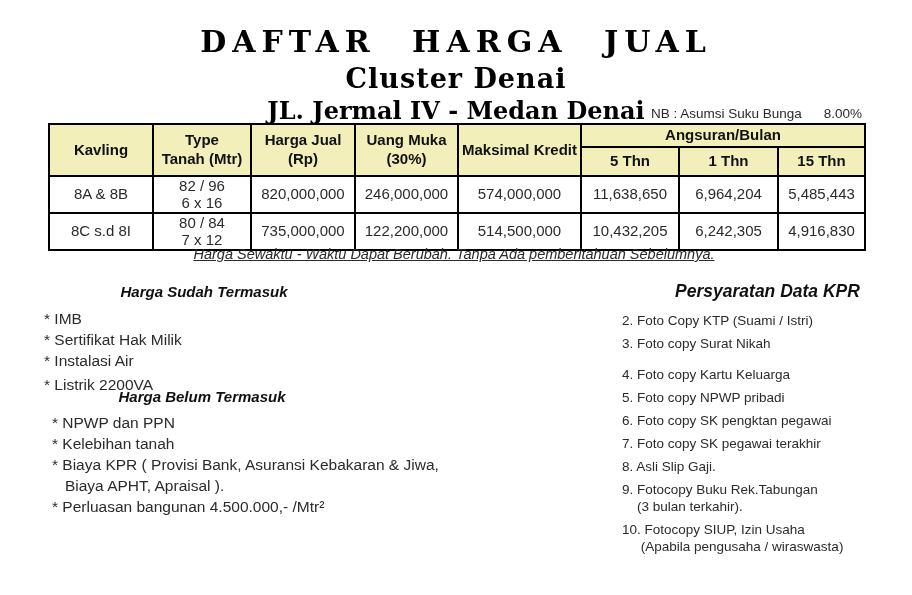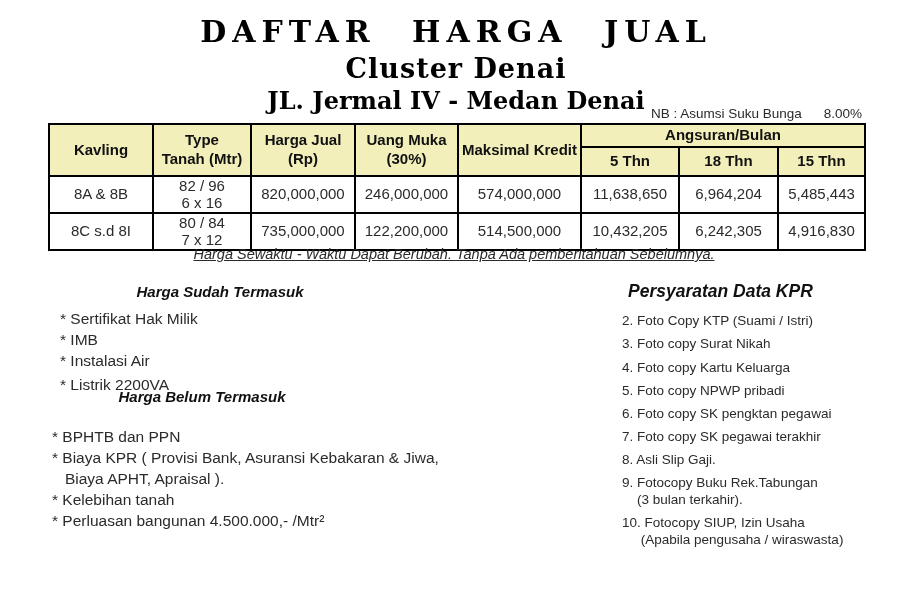--- a/index.html
+++ b/index.html
@@ -7,21 +7,21 @@
     width: 912px; height: 595px;
     background: #ffffff;
     font-family: "Liberation Sans", sans-serif;
     color: #1f1f1f;
     position: relative;
     overflow: hidden;
   }
   .page { position: absolute; inset: 0; }
 
   
-  .titles { text-align: center; padding-top: 14px; }
+  .titles { text-align: center; padding-top: 24px; }
   .main-title {
     margin: 0;
     font-family: "DejaVu Serif", "Liberation Serif", serif;
     font-weight: bold;
     font-size: 30px;
     letter-spacing: 6px;
     word-spacing: 20px;
     color: #000;
   }
   .cluster-title {
@@ -96,51 +96,52 @@
   }
 
   
   .section-heading {
     font-weight: bold;
     font-style: italic;
     font-size: 15px;
     color: #111;
     text-align: center;
   }
-  .included-section { position: absolute; left: 60px; top: 283px; width: 400px; }
+  .included-section { position: absolute; left: 44px; top: 283px; width: 400px; }
   .included-section .section-heading { width: 320px; margin-bottom: 8px; }
   .excluded-section { position: absolute; left: 52px; top: 388px; width: 420px; }
-  .excluded-section .section-heading { width: 300px; margin-bottom: 21px; }
+  .excluded-section .section-heading { width: 300px; margin-bottom: 7px; }
   .bullet-item {
     font-size: 15.5px;
     color: #2b2b2b;
     white-space: pre-wrap;
     line-height: 21px;
     margin-bottom: 0px;
   }
   .included-section .bullet-item { margin-bottom: 0; }
   .included-section .bullet-item.gap-top { margin-top: 3px; }
 
   
   .kpr-section { position: absolute; left: 622px; top: 281px; width: 285px; }
   .kpr-heading {
     font-weight: bold;
     font-style: italic;
     font-size: 17.5px;
     color: #111;
     margin: 0 0 10px 6px;
+    text-align: center;
   }
   .kpr-item {
     font-size: 13.5px;
     color: #2b2b2b;
     white-space: pre-wrap;
     line-height: 17px;
     margin-bottom: 6px;
   }
-  .kpr-item.gap-top { margin-top: 7px; }
+  .kpr-item.gap-top { margin-top: 14px; }
 </style>
 </head>
 <body>
 
 <div class="page">
 
   <div class="titles">
     <h1 class="main-title">DAFTAR HARGA JUAL</h1>
     <h2 class="cluster-title">Cluster Denai</h2>
     <h3 class="address-title">JL. Jermal IV - Medan Denai</h3>
@@ -169,21 +170,21 @@
 Tanah (Mtr)</th>
         <th rowspan="2">Harga Jual
 (Rp)</th>
         <th rowspan="2">Uang Muka
 (30%)</th>
         <th rowspan="2">Maksimal Kredit</th>
         <th colspan="3">Angsuran/Bulan</th>
       </tr>
       <tr class="sub-head-row">
         <th>5 Thn</th>
-        <th>18 Thn</th>
+        <th>1 Thn</th>
         <th>15 Thn</th>
       </tr>
     </thead>
     <tbody>
       <tr>
         <td>8A &amp; 8B</td>
         <td>82 / 96
 6 x 16</td>
         <td>820,000,000</td>
         <td>246,000,000</td>
@@ -203,32 +204,32 @@
         <td>6,242,305</td>
         <td>4,916,830</td>
       </tr>
     </tbody>
   </table>
 
   <div class="disclaimer">Harga Sewaktu - Waktu Dapat Berubah. Tanpa Ada pemberitahuan Sebelumnya.</div>
 
   <div class="included-section">
     <div class="section-heading">Harga Sudah Termasuk</div>
+    <div class="bullet-item">* IMB</div>
     <div class="bullet-item">* Sertifikat Hak Milik</div>
-    <div class="bullet-item">* IMB</div>
     <div class="bullet-item">* Instalasi Air</div>
     <div class="bullet-item gap-top">* Listrik 2200VA</div>
   </div>
 
   <div class="excluded-section">
     <div class="section-heading">Harga Belum Termasuk</div>
-    <div class="bullet-item">* BPHTB dan PPN</div>
+    <div class="bullet-item">* NPWP dan PPN</div>
+    <div class="bullet-item">* Kelebihan tanah</div>
     <div class="bullet-item">* Biaya KPR ( Provisi Bank, Asuransi Kebakaran &amp; Jiwa,
    Biaya APHT, Apraisal ).</div>
-    <div class="bullet-item">* Kelebihan tanah</div>
     <div class="bullet-item">* Perluasan bangunan 4.500.000,- /Mtr²</div>
   </div>
 
   <div class="kpr-section">
     <div class="kpr-heading">Persyaratan Data KPR</div>
     <div class="kpr-item">2. Foto Copy KTP (Suami / Istri)</div>
     <div class="kpr-item">3. Foto copy Surat Nikah</div>
     <div class="kpr-item gap-top">4. Foto copy Kartu Keluarga</div>
     <div class="kpr-item">5. Foto copy NPWP pribadi</div>
     <div class="kpr-item">6. Foto copy SK pengktan pegawai</div>

